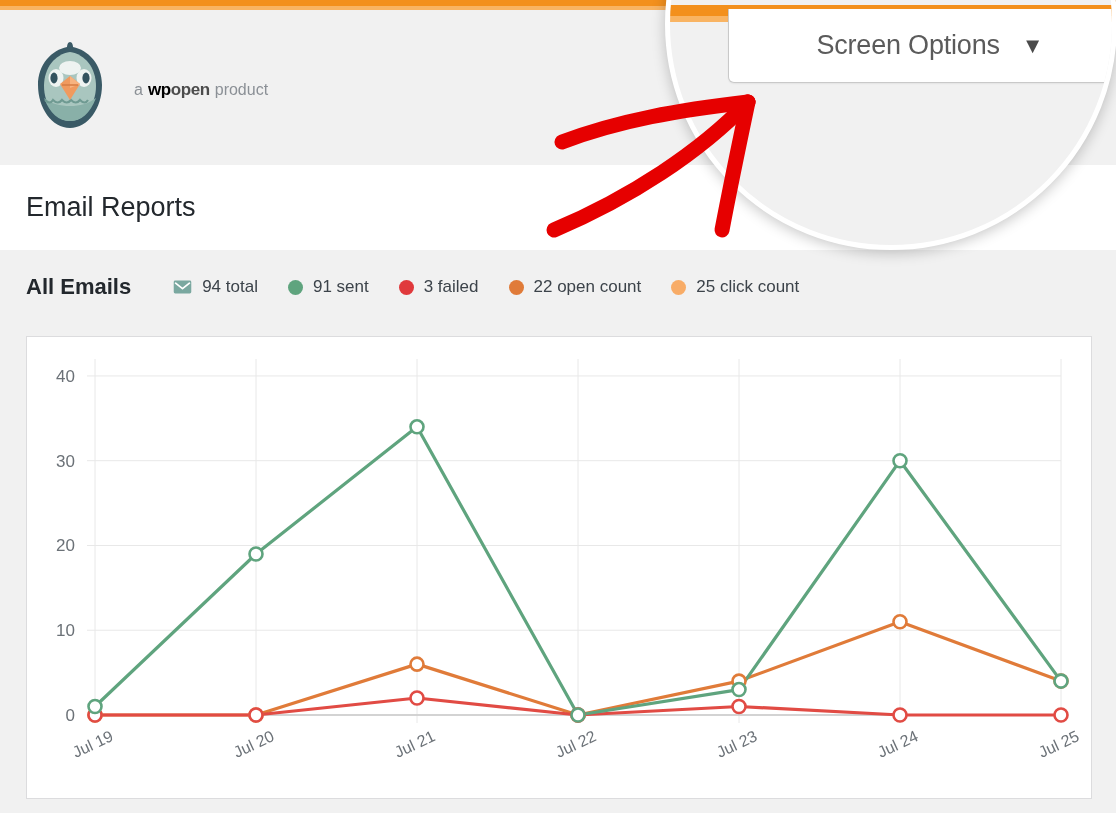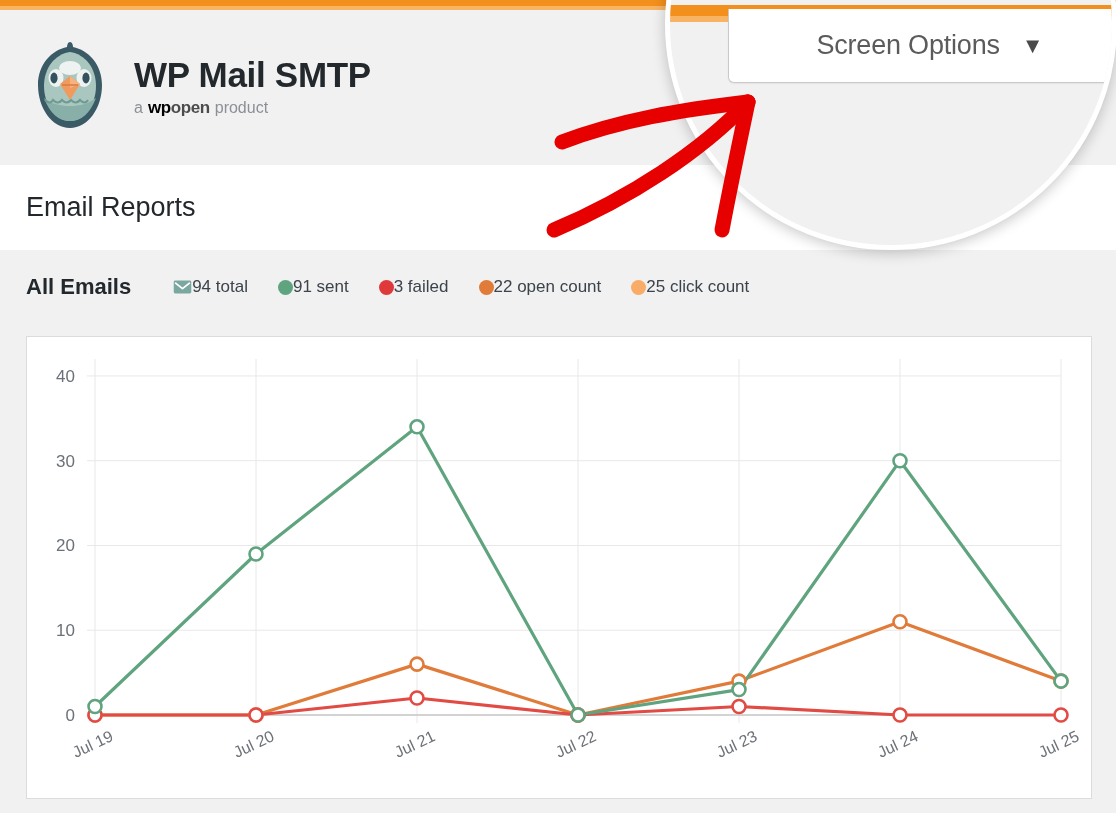--- a/index.html
+++ b/index.html
@@ -40,21 +40,21 @@
   .page-title { font-size:27px; color:#23282d; font-weight:400; }
 
   
   .content { position:absolute; top:250px; left:0; width:980px; height:563px; background:#f1f1f1; }
 
   .chart-head {
     display:flex; align-items:center; padding:24px 28px 12px 26px;
   }
   .chart-head-title { font-size:22px; font-weight:700; color:#23282d; }
   .legend { display:flex; align-items:center; margin-left:42px; gap:30px; }
-  .legend-item { display:flex; align-items:center; font-size:17px; color:#3c434a; white-space:nowrap;justify-content:flex-end; }
+  .legend-item { display:flex; align-items:center; gap:10px; font-size:17px; color:#3c434a; white-space:nowrap;justify-content:flex-end; }
   .dot { width:15px; height:15px; border-radius:50%; flex:0 0 auto; }
   .env { width:19px; height:14px; flex:0 0 auto; display:block; }
 
   
   .chart-card {
     position:absolute; left:26px; top:86px; width:1066px; height:463px;
     background:#fff; border:1px solid #dcdcde;
   }
   .plot { position:absolute; inset:0; }
   .plot svg { display:block; }
@@ -103,21 +103,20 @@
         <ellipse cx="28" cy="40" rx="7.5" ry="9" fill="#eef3f1"></ellipse>
         <ellipse cx="56" cy="40" rx="7.5" ry="9" fill="#eef3f1"></ellipse>
         <ellipse cx="26" cy="40" rx="3.6" ry="5.4" fill="#32525e"></ellipse>
         <ellipse cx="58" cy="40" rx="3.6" ry="5.4" fill="#32525e"></ellipse>
         <path d="M42 38 L52 46 L42 62 L32 46 Z" fill="#f09a5e"></path>
         <path d="M42 38 L52 46 L42 50 Z" fill="#f7b37f"></path>
         <path d="M34 47 h16" stroke="#d87f45" stroke-width="1.6"></path>
       </svg>
     </div>
     <div class="brand-text">
-      <div class="brand-title">WP Mail SMTP</div>
       <div class="brand-sub">
         <span>a</span>
         <span class="wpf"><span class="wp">wp</span><span>open</span></span>
         <span>product</span>
       </div>
     </div>
   </div>
 
   <div class="page-title-bar">
     <div class="page-title">Email Reports</div>

